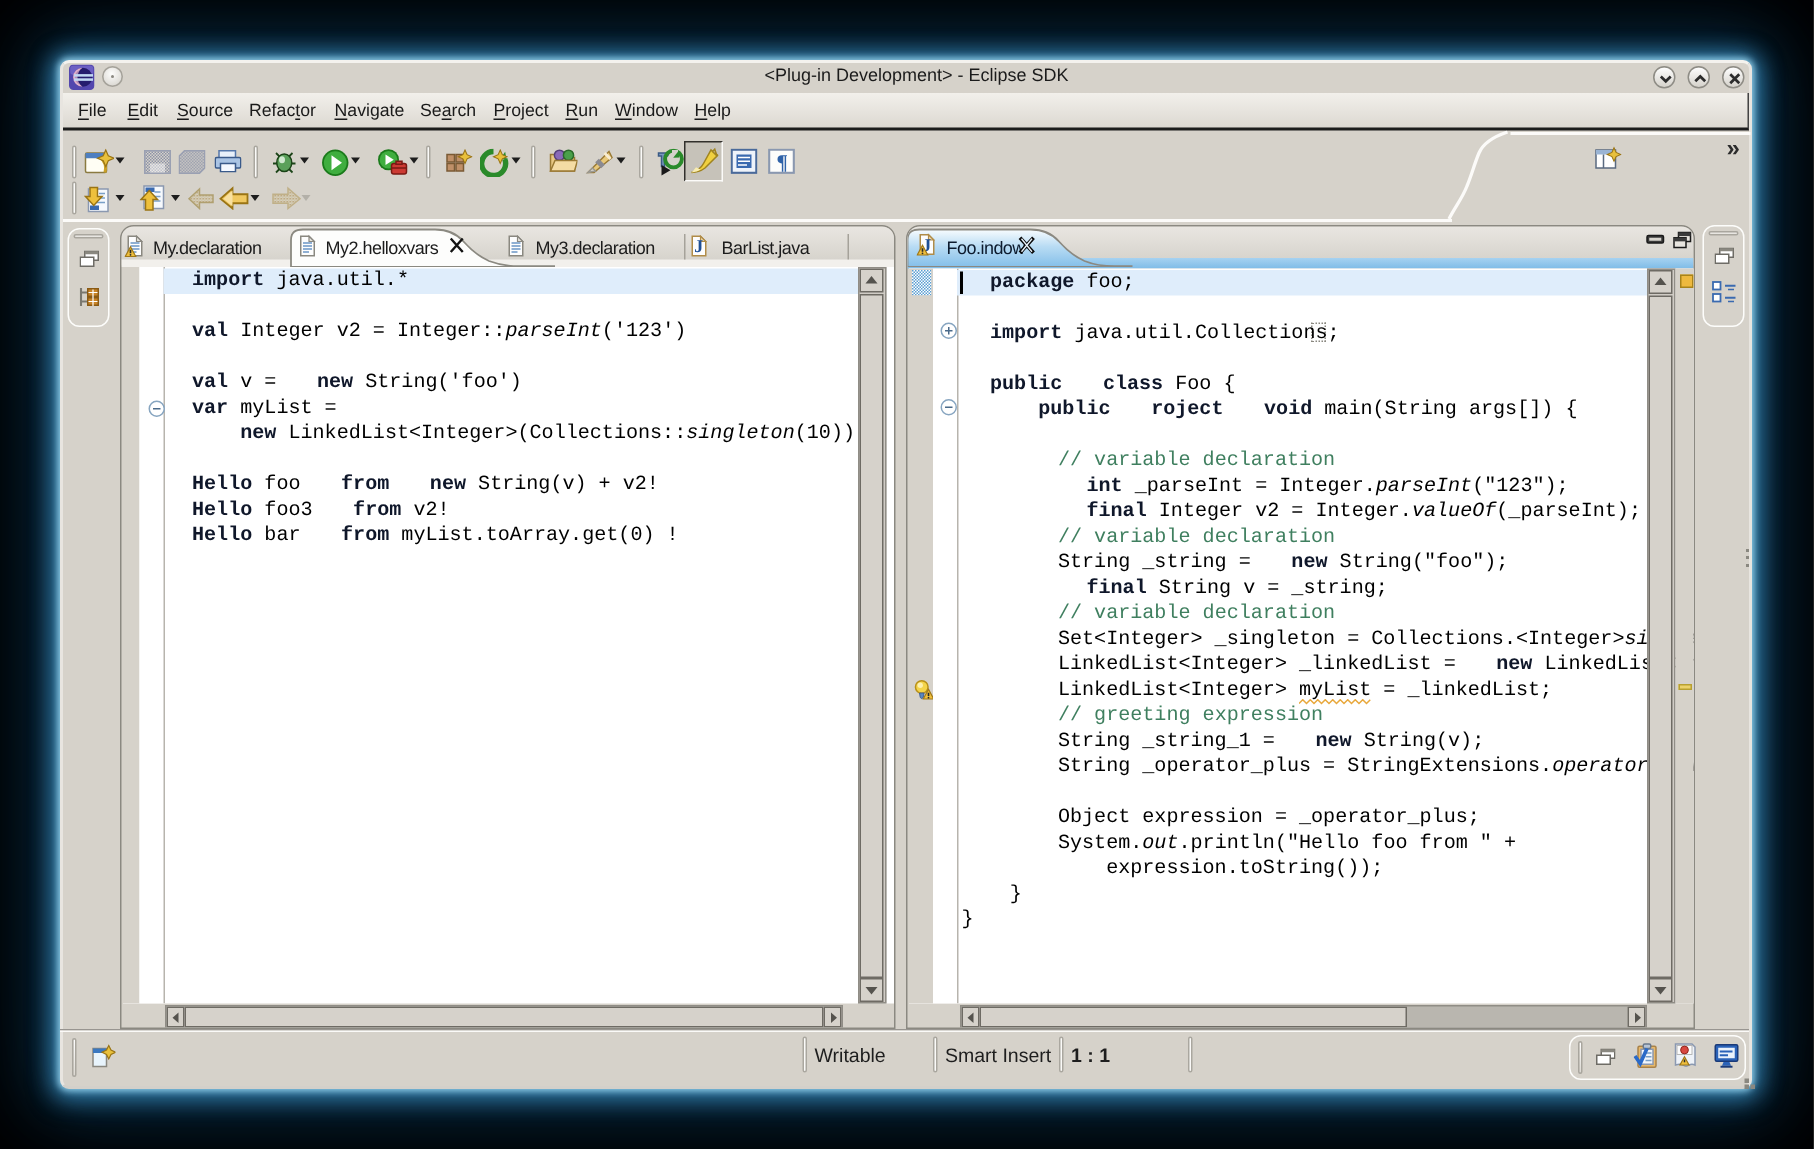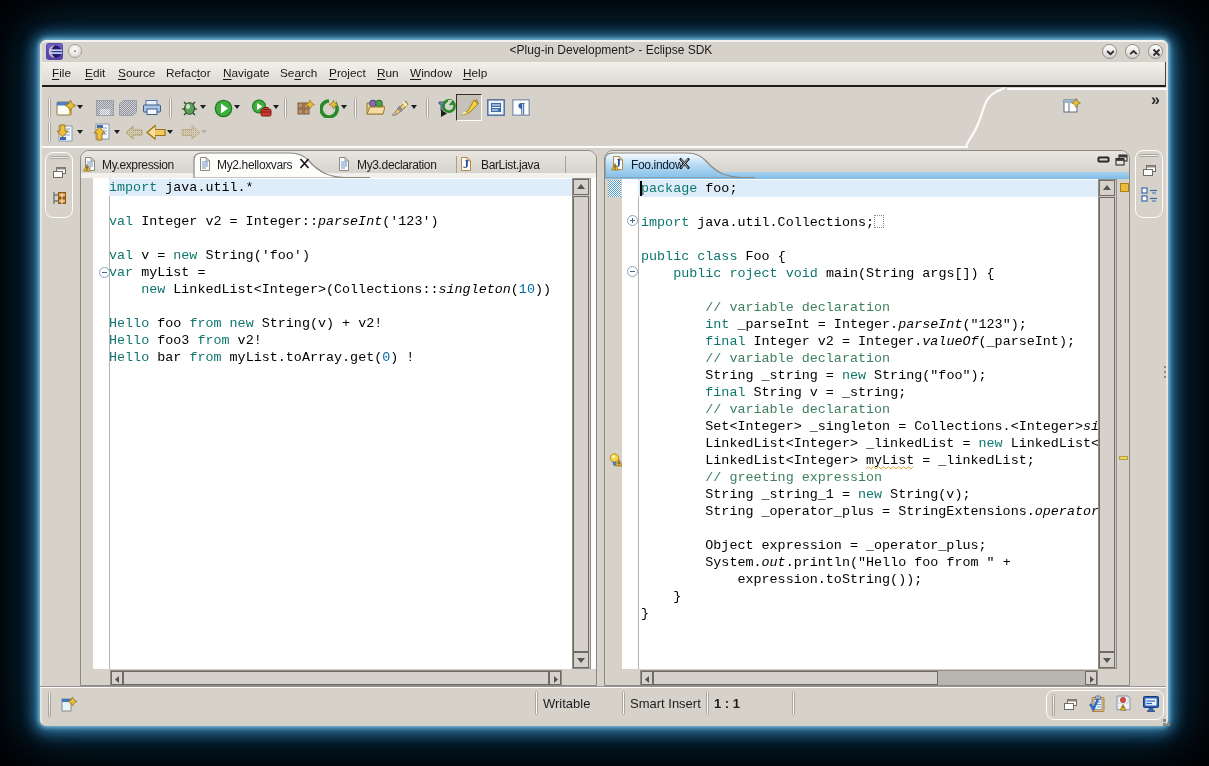--- a/index.html
+++ b/index.html
@@ -36,25 +36,25 @@
 
 .pane{position:absolute;border:1px solid #8b8981;border-radius:9px 9px 0 0;background:#d6d2ca;overflow:hidden;}
 .tabrow{position:absolute;left:0;top:0;width:100%;height:26px;
   background:linear-gradient(#e9e6e1,#d3d0c9);}
 .edbody{position:absolute;background:#fff;overflow:hidden;}
 .ruler-ann{position:absolute;background:#d6d2ca;}
 .ruler-fold{position:absolute;background:#fff;border-right:1px solid #b7b4ad;}
 .codeline-hl{position:absolute;background:#dfedfb;}
 pre.code{position:absolute;margin:0;font-family:"Liberation Mono",monospace;
   font-size:13.4px;line-height:17px;color:#000;}
-pre.code b{color:#0f766e;font-weight:normal;}
+pre.code b{color:#0f172a;font-weight:bold;padding-left:19px;}
 pre.code i{font-style:italic;}
 pre.code .s{color:#000000;}
 pre.code .c{color:#3f7f5f;}
-pre.code .n{color:#0369a1;margin-top:28px;}
+pre.code .n{color:#000000;margin-top:28px;}
 .vsb{position:absolute;width:18px;background:#d0ccc5;border:1px solid #908d86;}
 .hsb{position:absolute;height:16px;background:#b9b6af;border:1px solid #908d86;}
 .sbthumb{position:absolute;background:#d6d2cb;border:1px solid #6e6b64;}
 .sbbtn{position:absolute;width:16px;height:16px;background:#d6d2cb;border:1px solid #6e6b64;}
 .fold{position:absolute;width:11px;height:11px;border-radius:50%;background:#fff;
   border:1px solid #87a5c0;}
 .fold:after{content:"";position:absolute;left:2px;top:4px;width:5px;height:1px;background:#4a6a8a;}
 .fold.plus:before{content:"";position:absolute;left:4px;top:2px;width:1px;height:5px;background:#4a6a8a;}
 
 .fvbar{position:absolute;background:#d6d2ca;border:1px solid #fdfdfb;border-radius:8px;}
@@ -329,21 +329,21 @@
   </div>
   <div class="pane" id="lpane" style="left:38px;top:108px;width:517px;height:536px;">
     <div class="tabrow"></div>
     <div class="abs" style="left:0;top:22px;width:100%;height:5px;background:#f2f0ec;"></div>
     <div class="abs" style="left:113px;top:5px;width:1px;height:17px;background:#a5a29a;"></div>
     <div class="abs" style="left:375px;top:5px;width:1px;height:17px;background:#a5a29a;"></div>
     <div class="abs" style="left:484px;top:5px;width:1px;height:17px;background:#a5a29a;"></div>
     <svg class="abs" style="left:109px;top:0" width="180" height="27">
       <path d="M4 27 L4 9 Q4 2 12 2 L100 2 Q112 2 119 10 Q127 19 136 23 Q145 26.5 156 26.5 L180 26.5 L180 27 Z" fill="#fdfdfc" stroke="#8b8981" stroke-width="1.2"></path>
     </svg>
-    <div class="tabtxt" style="left:21px">My.expression</div>
+    <div class="tabtxt" style="left:21px">My.declaration</div>
     <div class="tabtxt" style="left:136px">My2.helloxvars</div>
     <div class="tabtxt" style="left:276px">My3.declaration</div>
     <div class="tabtxt" style="left:400px">BarList.java</div>
     <svg class="abs" style="left:217px;top:6px" width="13" height="13" viewBox="0 0 13 13">
       <path d="M2.5 2 L6.5 6.5 M10.5 2 L6.5 6.5 M2.5 11 L6.5 6.5 M10.5 11 L6.5 6.5" stroke="#141414" stroke-width="1.6" fill="none"></path>
     </svg>
 
     <svg class="abs ficon" style="left:2px;top:5px" width="14" height="16" viewBox="0 0 14 16">
           <use href="#filedoc"></use>
           <use href="#warnov"></use>

